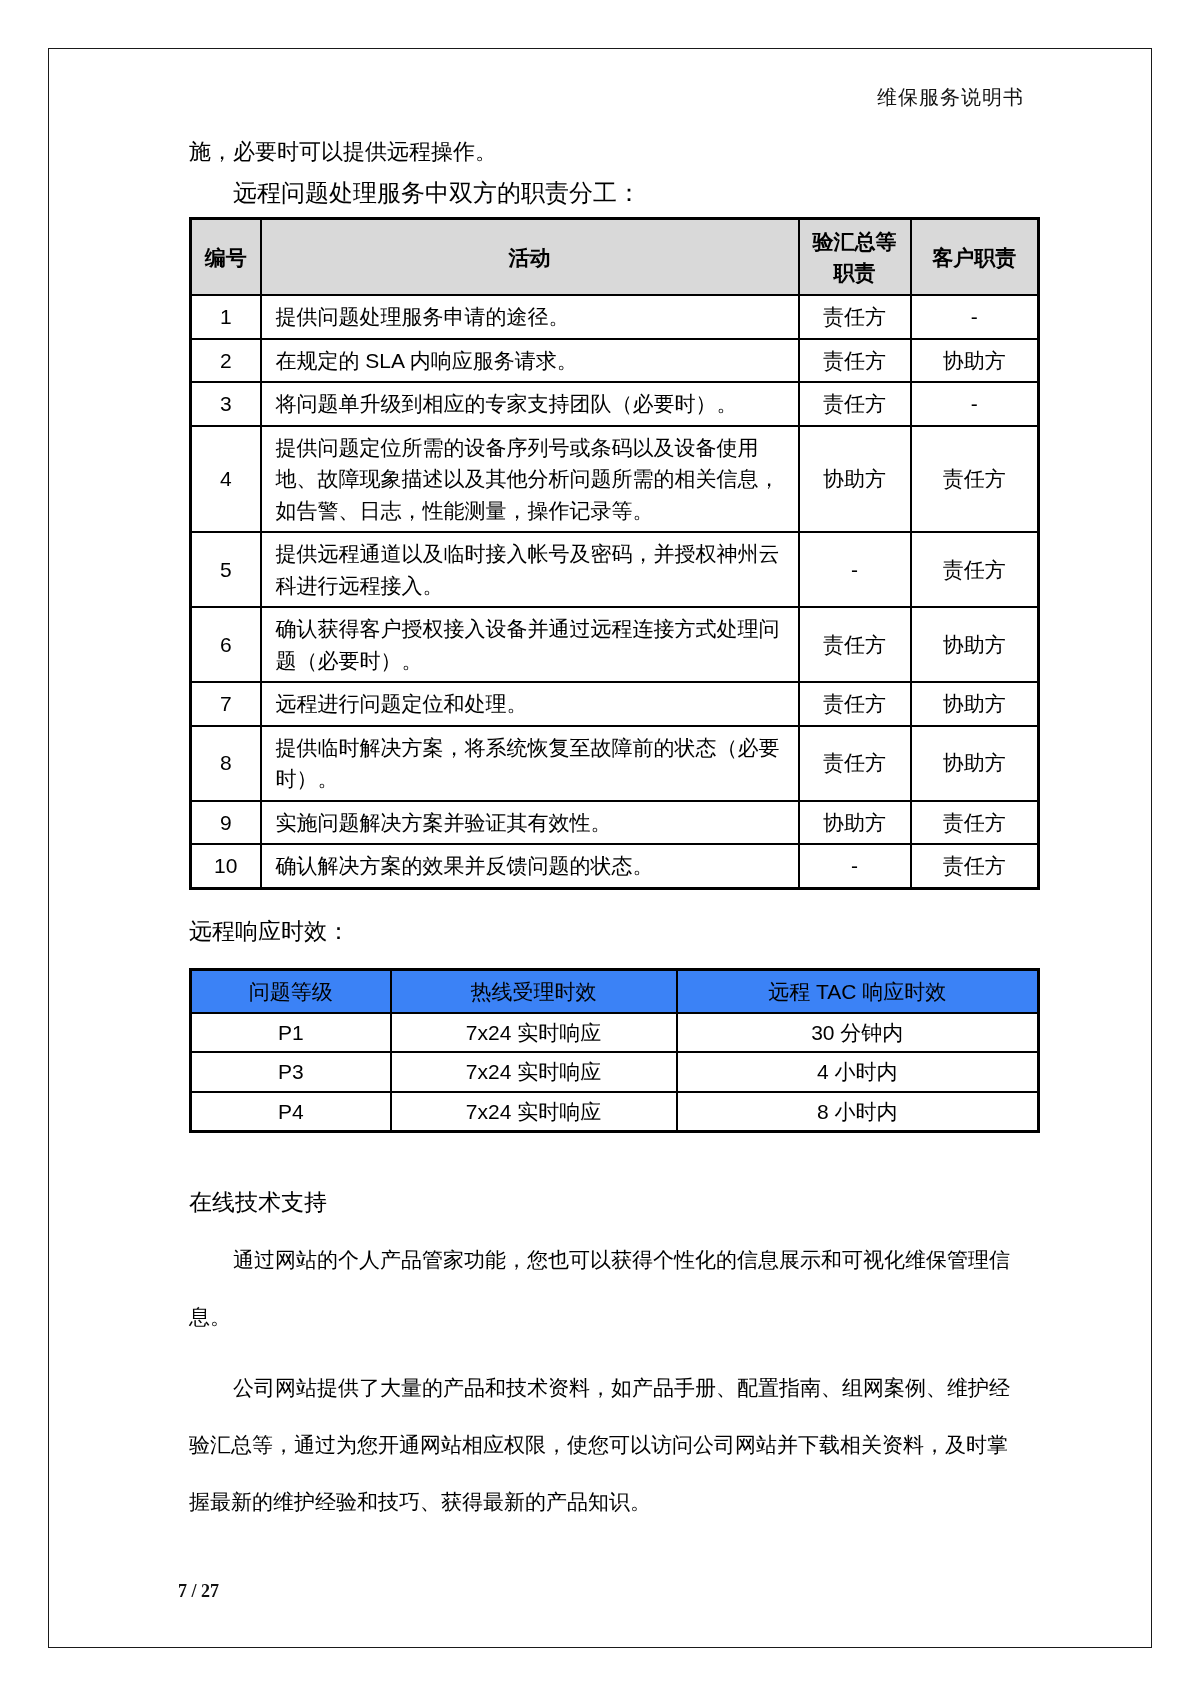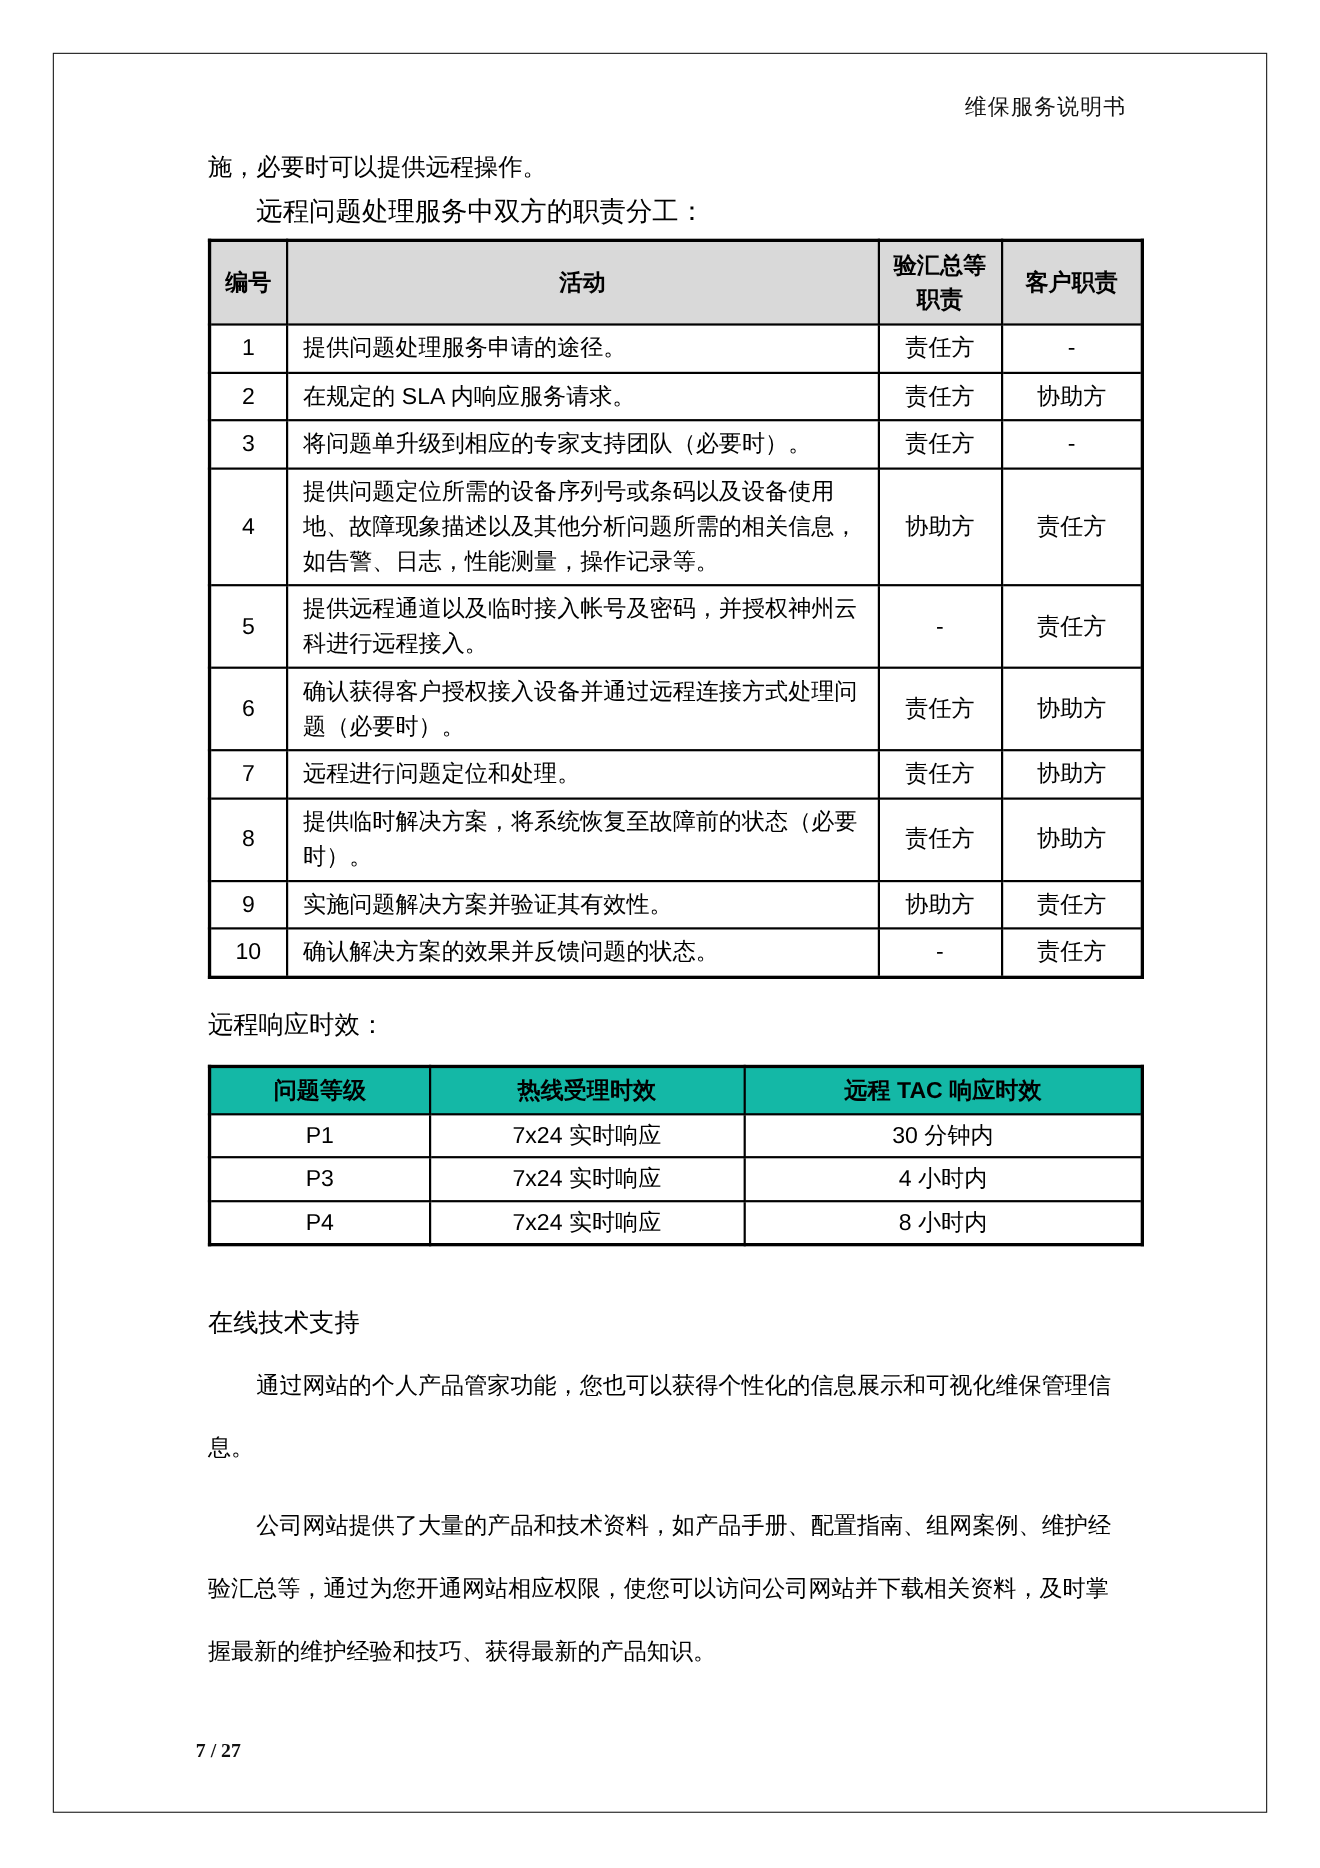--- a/index.html
+++ b/index.html
@@ -29,21 +29,21 @@
   th,td{border:2px solid #000;vertical-align:middle;font-weight:normal;}
   .t1 th{
     background:#d9d9d9;font-weight:bold;font-size:21px;line-height:31px;
     text-align:center;padding:6px 4px;white-space:pre-line;
   }
   .t1 td{font-size:21px;line-height:31.5px;padding:5px 6px;}
   .t1 td.c-num{text-align:center;}
   .t1 td.c-act{text-align:left;padding-left:14px;padding-right:10px;}
   .t1 td.c-resp{text-align:center;}
   .t2 th{
-    background:#14b8a6;font-weight:bold;font-size:21px;line-height:31px;
+    background:#3b82f6;font-weight:normal;font-size:21px;line-height:31px;
     text-align:center;padding:5px 4px;
   }
   .t2 td{font-size:21px;line-height:31.5px;padding:3px 6px;text-align:center;}
   .section-heading{font-size:23px;line-height:30px;margin:26px 0 0 0;font-weight:normal;}
   .section-heading2{font-size:23px;line-height:30px;margin:54px 0 0 0;font-weight:normal;}
   .body-para{
     font-size:21px;line-height:57px;margin:14px 0 0 0;
     text-indent:44px;white-space:pre-line;text-align:justify;
   }
   .page-number{

